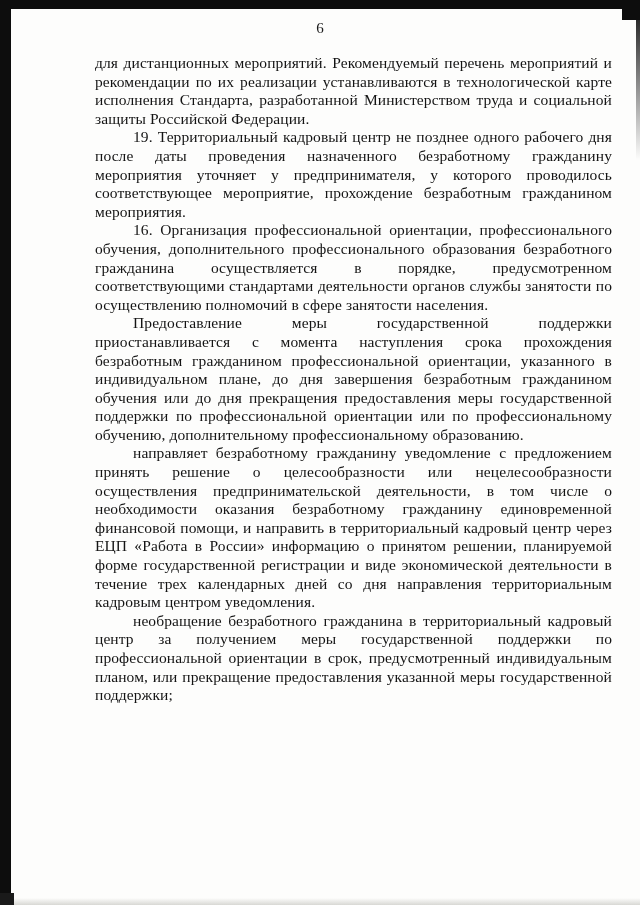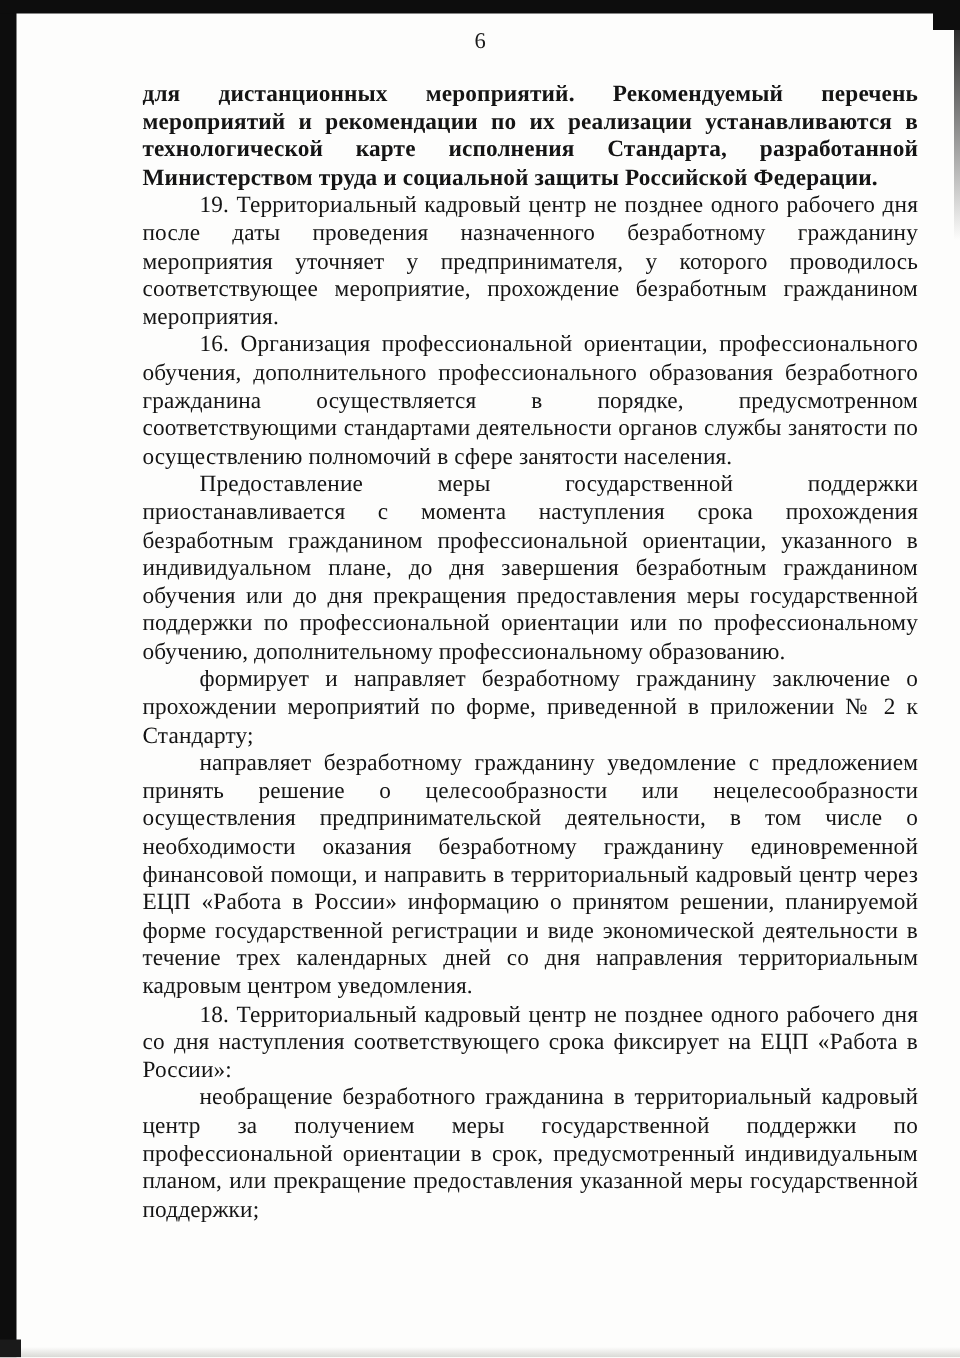--- a/index.html
+++ b/index.html
@@ -72,21 +72,20 @@
     color: #141414;
     letter-spacing: 0.1px;
   }
   .text-block p {
     margin: 0;
     padding: 0;
     text-indent: 38px;
   }
   .text-block p.no-indent {
     text-indent: 0;
-    font-weight: bold;
   }
 </style>
 </head>
 <body>
 
 <div class="scan-page">
 
   <div class="edge-left"></div>
   <div class="edge-top"></div>
   <div class="corner-top-right"></div>
@@ -94,20 +93,18 @@
   <div class="edge-bottom"></div>
   <div class="corner-bottom-left"></div>
 
   <div class="page-number">6</div>
 
   <div class="text-block">
     <p class="no-indent">для дистанционных мероприятий. Рекомендуемый перечень мероприятий и рекомендации по их реализации устанавливаются в технологической карте исполнения Стандарта, разработанной Министерством труда и социальной защиты Российской Федерации.</p>
     <p>19. Территориальный кадровый центр не позднее одного рабочего дня после даты проведения назначенного безработному гражданину мероприятия уточняет у предпринимателя, у которого проводилось соответствующее мероприятие, прохождение безработным гражданином мероприятия.</p>
     <p>16. Организация профессиональной ориентации, профессионального обучения, дополнительного профессионального образования безработного гражданина осуществляется в порядке, предусмотренном соответствующими стандартами деятельности органов службы занятости по осуществлению полномочий в сфере занятости населения.</p>
     <p>Предоставление меры государственной поддержки приостанавливается с момента наступления срока прохождения безработным гражданином профессиональной ориентации, указанного в индивидуальном плане, до дня завершения безработным гражданином обучения или до дня прекращения предоставления меры государственной поддержки по профессиональной ориентации или по профессиональному обучению, дополнительному профессиональному образованию.</p>
-    <p>формирует и направляет безработному гражданину заключение о прохождении мероприятий по форме, приведенной в приложении № 2 к Стандарту;</p>
     <p>направляет безработному гражданину уведомление с предложением принять решение о целесообразности или нецелесообразности осуществления предпринимательской деятельности, в том числе о необходимости оказания безработному гражданину единовременной финансовой помощи, и направить в территориальный кадровый центр через ЕЦП «Работа в России» информацию о принятом решении, планируемой форме государственной регистрации и виде экономической деятельности в течение трех календарных дней со дня направления территориальным кадровым центром уведомления.</p>
-    <p>18. Территориальный кадровый центр не позднее одного рабочего дня со дня наступления соответствующего срока фиксирует на ЕЦП «Работа в России»:</p>
     <p>необращение безработного гражданина в территориальный кадровый центр за получением меры государственной поддержки по профессиональной ориентации в срок, предусмотренный индивидуальным планом, или прекращение предоставления указанной меры государственной поддержки;</p>
 
   </div>
 
 </div>
 
 </body></html>

